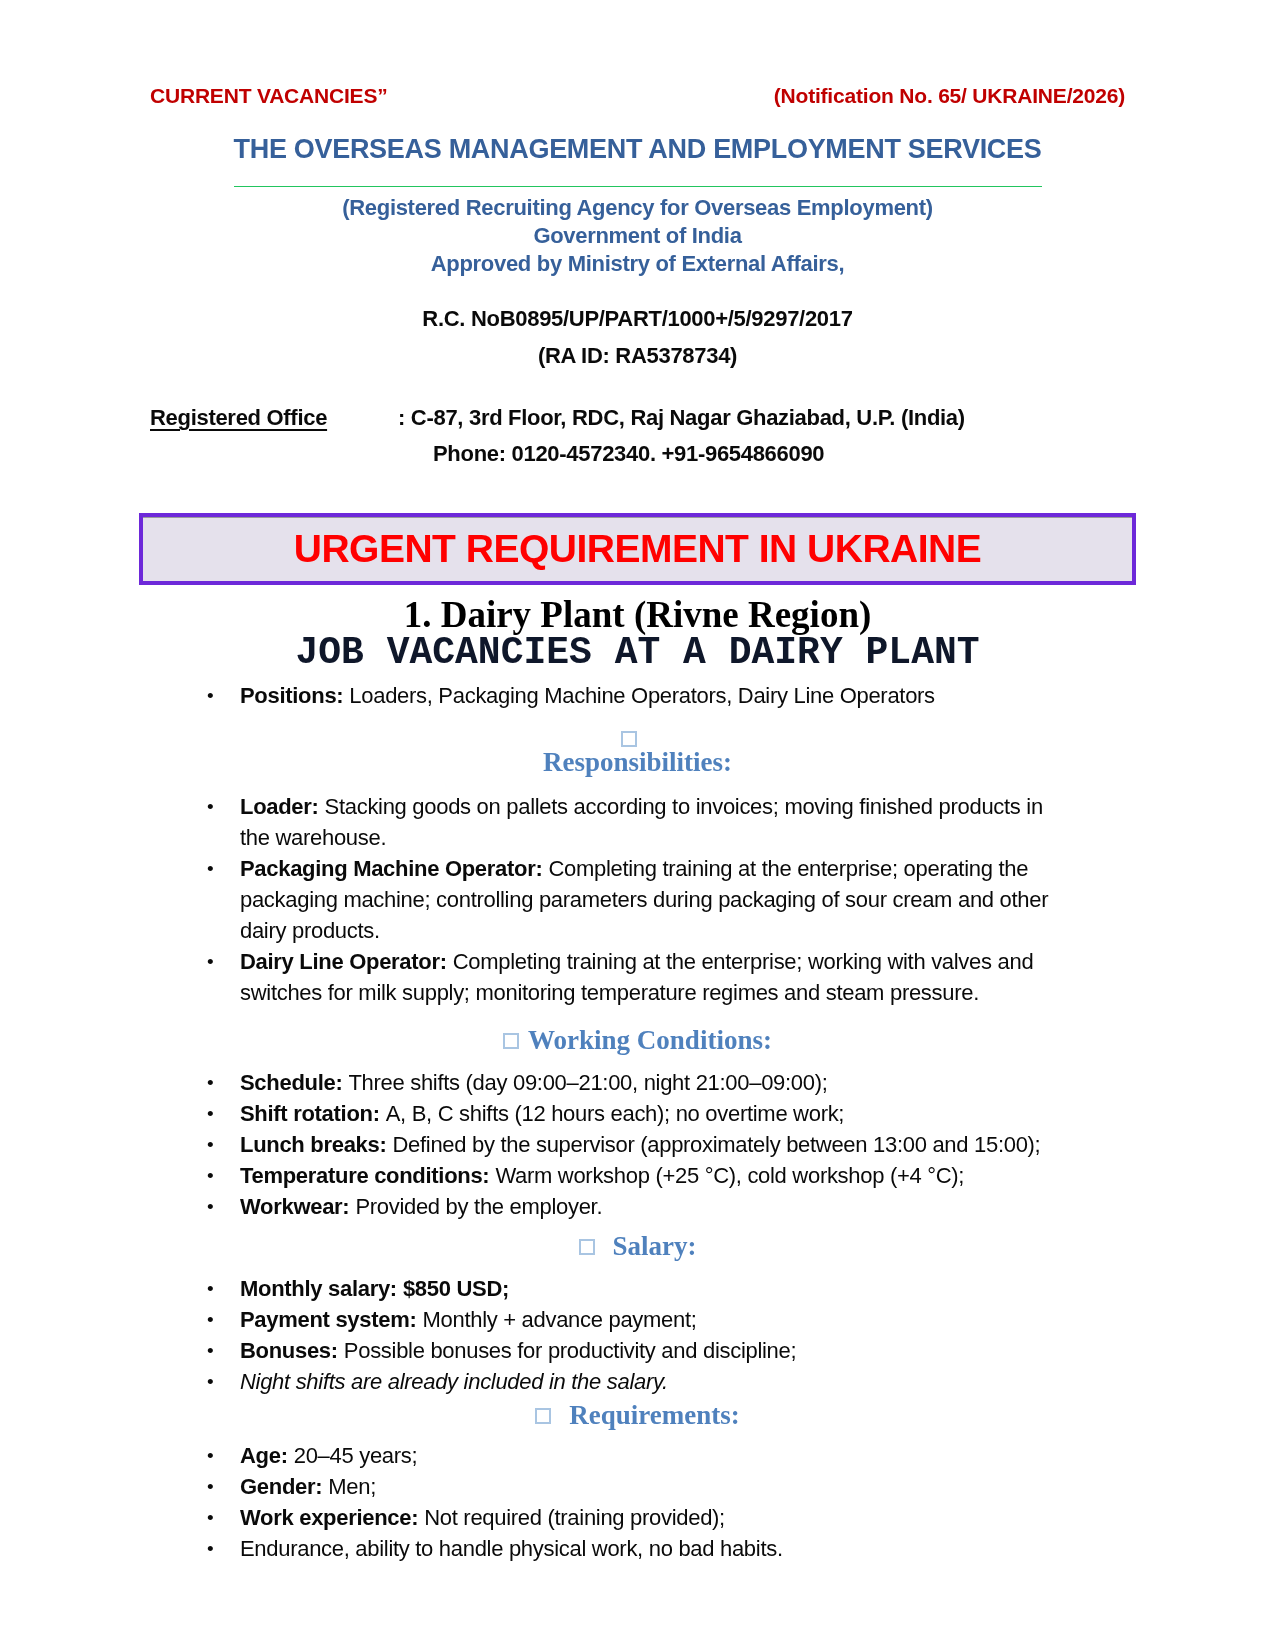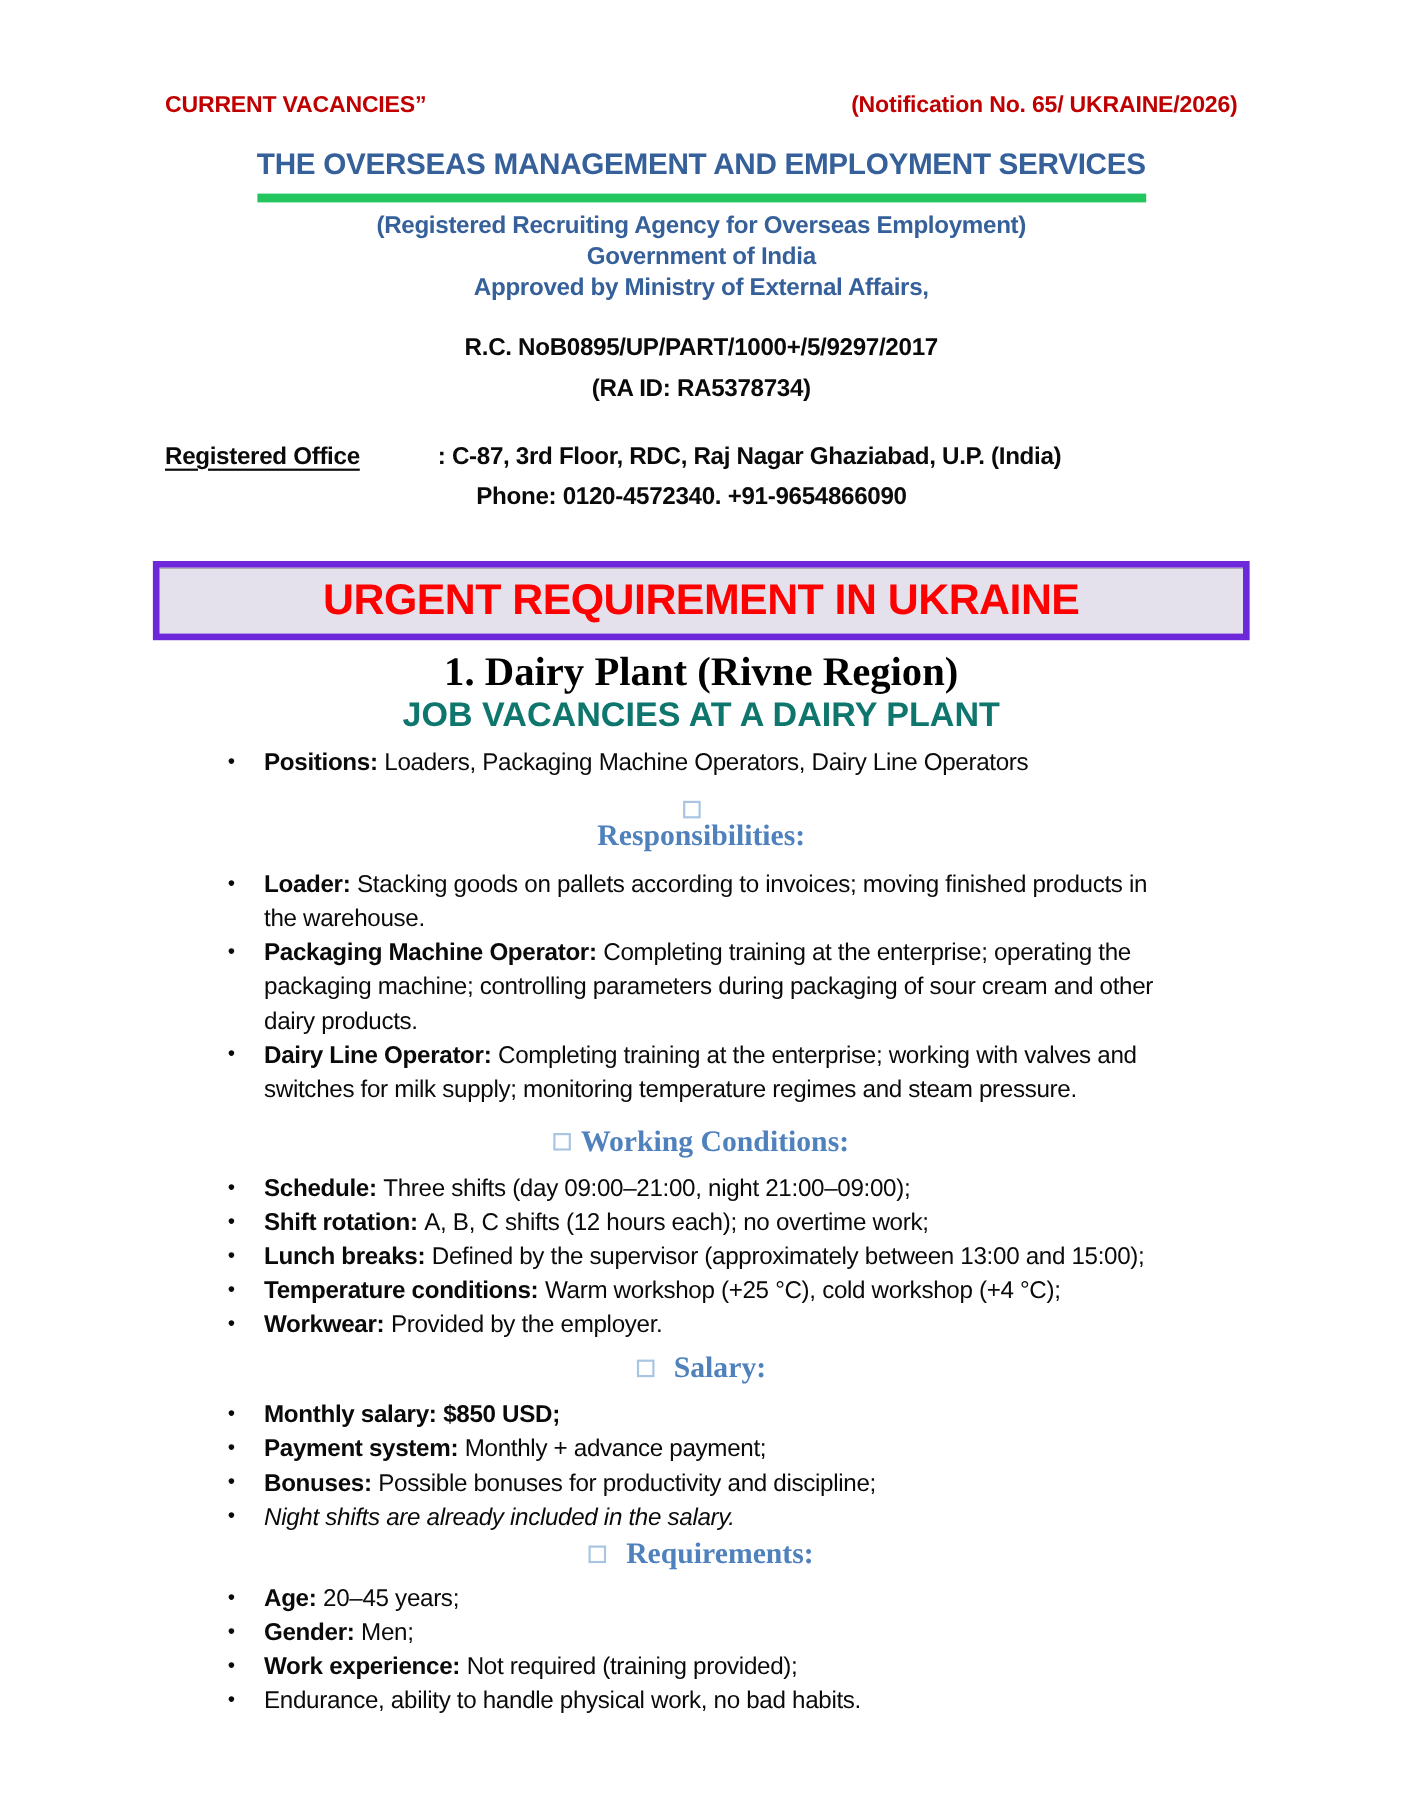--- a/index.html
+++ b/index.html
@@ -8,42 +8,42 @@
     background:#ffffff; overflow:hidden;
     padding:84px 150px 0 150px;
     font-family:"Liberation Sans", sans-serif; color:#111;
   }
   
   .header-row { display:flex; justify-content:space-between; align-items:flex-start;
     font-weight:bold; font-size:21px; color:#C00000; letter-spacing:-0.2px; }
   
   .agency-title { margin-top:26px; text-align:center; }
   .agency-title span { display:inline-block; font-size:27px; font-weight:bold; color:#36609A;
-    border-bottom:8px solid #22c55e; padding-bottom:11px; letter-spacing:-0.3px; }
+    border-bottom:1px solid #22c55e; padding-bottom:21px; letter-spacing:-0.3px; }
   .agency-sub { text-align:center; font-size:22px; font-weight:bold; color:#36609A;
     line-height:28px; letter-spacing:-0.3px; }
   .agency-sub.first { margin-top:7px; }
   .rc-line { text-align:center; font-weight:bold; font-size:22px; color:#0a0a0a; letter-spacing:-0.3px; }
   .rc-line.rc { margin-top:28px; }
   .rc-line.ra { margin-top:11px; }
   
   .office-row { margin-top:36px; display:flex; font-size:22px; font-weight:bold; color:#0a0a0a; letter-spacing:-0.3px; }
   .office-label { width:248px; text-decoration:underline; text-underline-offset:4px; }
   .office-col .phone { margin-left:35px; margin-top:10px; }
   
   .banner { margin:46px -11px 0 -11px; height:72px; box-sizing:border-box;
-    background:#E5E1EC; border:6px solid #6d28d9;
+    background:#E5E1EC; border:4px solid #6d28d9;
     display:flex; align-items:center; justify-content:center;
     box-shadow:inset 0 1px 0 #9a9a9a; }
   .banner span { font-size:39px; font-weight:bold; color:#FF0000; letter-spacing:-0.5px; }
   
   .job-title { margin-top:9px; text-align:center; font-family:"Liberation Serif", serif;
     font-weight:bold; font-size:37px; color:#000; line-height:42px; }
-  .job-subtitle { text-align:center; font-family:Liberation Sans, sans-serif;
-    font-weight:bold; font-size:31px; color:#0f766e; line-height:34px; }
+  .job-subtitle { text-align:center; font-family:Liberation Mono, monospace;
+    font-weight:bold; font-size:38px; color:#0f172a; line-height:34px; }
   
   .b-row { display:flex; align-items:flex-start; font-size:22px; line-height:31px;
     letter-spacing:-0.3px; color:#0a0a0a; }
   .b-dot { width:33px; margin-left:57px; font-size:19px; flex:none; }
   .b-text { max-width:828px; }
   .b-text b { margin-right:6px; }
   .b-text b:empty { display:none; margin:0; }
   .nowrap .b-text { white-space:nowrap; max-width:none; }
   .italic .b-text { font-style:italic; }
   .boldval .b-text { font-weight:bold; }

